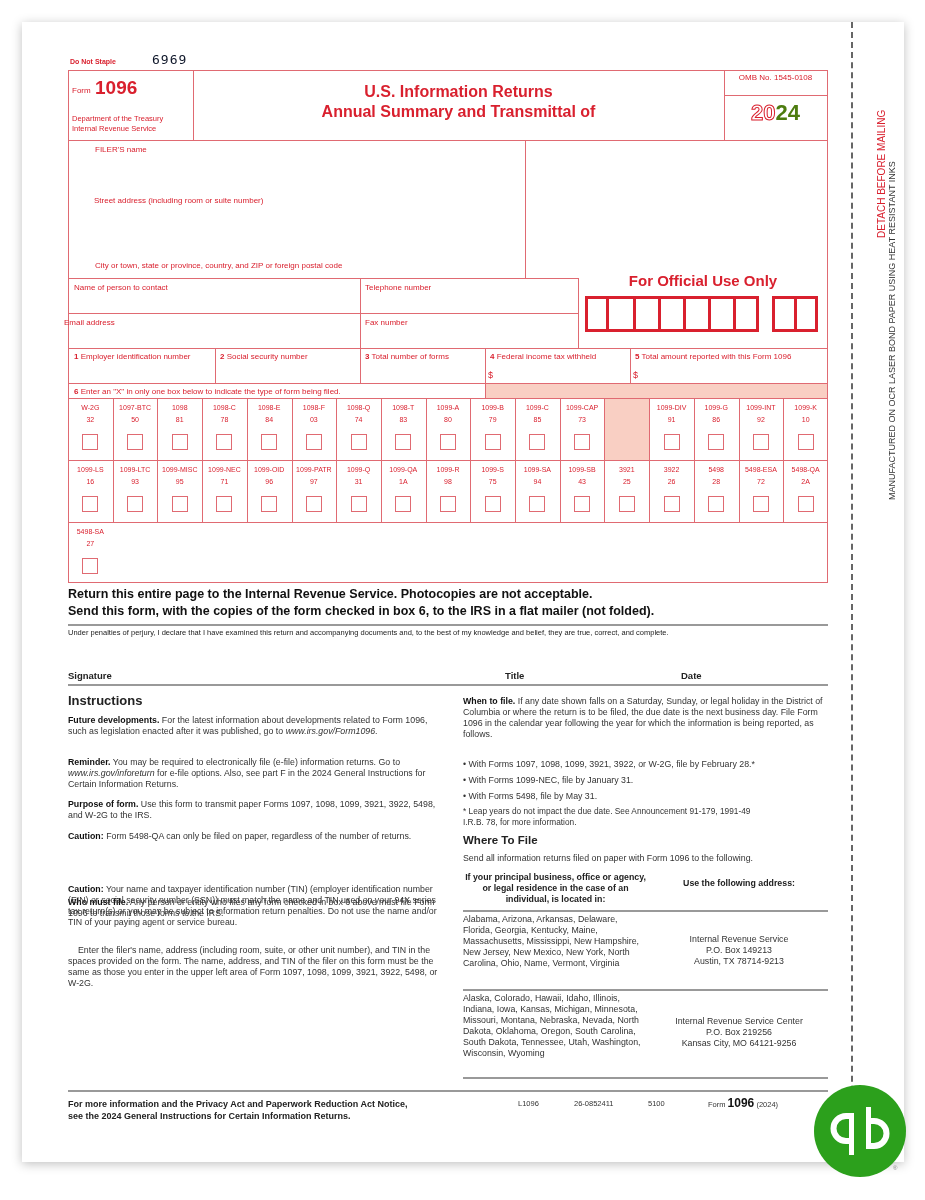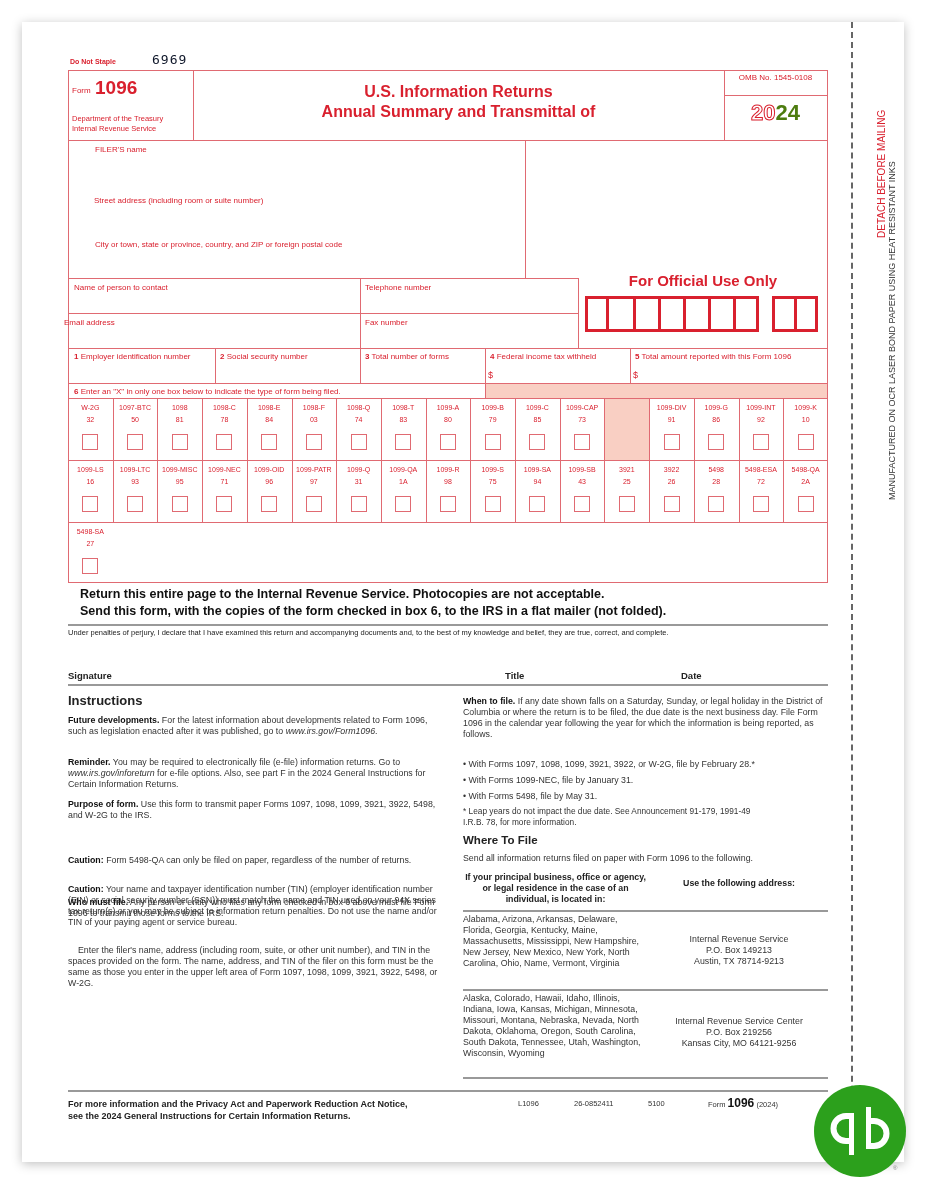--- a/index.html
+++ b/index.html
@@ -22,21 +22,21 @@
   .title { left: 193px; top: 82px; width: 531px; text-align: center; font-size: 16px; font-weight: bold; color: #d9202e; line-height: 20px; }
   .omb { left: 724px; top: 73px; width: 103px; text-align: center; font-size: 8px; color: #d9202e; }
   .year { left: 724px; top: 100px; width: 103px; text-align: center; font-size: 22px; font-weight: bold; }
   .year .outline { color: #fff; -webkit-text-stroke: 1px #d9202e; }
   .year .solid { color: #4d7c0f; }
   .official { left: 578px; top: 272px; width: 250px; text-align: center; font-size: 15px; font-weight: bold; color: #d9202e; }
   .ofbox { position: absolute; top: 296px; height: 36px; border: 3px solid #d9202e; }
   .shade { position: absolute; background: #f9cfc3; }
   .cell { position: absolute; text-align: center; font-size: 7px; color: #d9202e; line-height: 12px; }
   .chk { position: absolute; width: 16px; height: 16px; border: 1px solid #e06a72; background: #fff; }
-  .bold-notice { left: 80px; top: 586px; font-size: 12.5px; font-weight: bold; color: #111; line-height: 17px; }
+  .bold-notice { left: 68px; top: 586px; font-size: 12.5px; font-weight: bold; color: #111; line-height: 17px; }
   .rule-thick { position: absolute; height: 2px; background: #999; }
   .perjury { left: 68px; top: 628px; font-size: 7.5px; color: #222; white-space: nowrap; }
   .sigrow { position: absolute; top: 670px; font-size: 9.5px; font-weight: bold; color: #222; }
   .h-instr { left: 68px; top: 693px; font-size: 13px; font-weight: bold; color: #222; }
   .para { position: absolute; font-size: 8.8px; color: #333; line-height: 11px; }
   .para b { color: #111; }
   .para i { font-style: italic; }
   .h-where { left: 463px; top: 834px; font-size: 11.5px; font-weight: bold; color: #222; }
   .tbl-head { position: absolute; font-size: 8.8px; font-weight: bold; color: #222; text-align: center; line-height: 11px; }
   .addr { position: absolute; font-size: 8.8px; color: #333; text-align: center; line-height: 11px; }
@@ -74,21 +74,21 @@
   <div>Annual Summary and Transmittal of</div>
 </div>
 <div class="abs omb">OMB No. 1545-0108</div>
 <div class="abs year">
   <span class="outline">20</span><span class="solid">24</span>
 </div>
 
 <div class="line-v" style="left:525px;top:140px;height:138px;"></div>
 <div class="lbl" style="left:95px;top:145px;">FILER'S name</div>
 <div class="lbl" style="left:94px;top:196px;">Street address (including room or suite number)</div>
-<div class="lbl" style="left:95px;top:240px;">City or town, state or province, country, and ZIP or foreign postal code</div>
+<div class="lbl" style="left:95px;top:261px;">City or town, state or province, country, and ZIP or foreign postal code</div>
 <div class="line-h" style="left:68px;top:278px;width:510px;"></div>
 
 <div class="line-v" style="left:360px;top:278px;height:70px;"></div>
 <div class="line-v" style="left:578px;top:278px;height:70px;"></div>
 <div class="line-h" style="left:68px;top:313px;width:510px;"></div>
 <div class="line-h" style="left:68px;top:348px;width:760px;"></div>
 <div class="lbl" style="left:74px;top:283px;">Name of person to contact</div>
 <div class="lbl" style="left:365px;top:283px;">Telephone number</div>
 <div class="lbl" style="left:64px;top:318px;">Email address</div>
 <div class="lbl" style="left:365px;top:318px;">Fax number</div>
@@ -346,21 +346,21 @@
 <div class="abs h-instr">Instructions</div>
 <div class="para" style="left:68px;top:715px;width:370px;">
   <b>Future developments.</b> <span>For the latest information about developments related to Form 1096, such as legislation enacted after it was published, go to</span> <i>www.irs.gov/Form1096</i>.
 </div>
 <div class="para" style="left:68px;top:757px;width:370px;">
   <b>Reminder.</b> <span>You may be required to electronically file (e-file) information returns. Go to</span> <i>www.irs.gov/inforeturn</i> <span>for e-file options.  Also, see part F in the 2024 General Instructions for Certain Information Returns.</span>
 </div>
 <div class="para" style="left:68px;top:799px;width:370px;">
   <b>Purpose of form.</b> <span>Use this form to transmit paper Forms 1097, 1098, 1099, 3921, 3922, 5498, and W-2G to the IRS.</span>
 </div>
-<div class="para" style="left:68px;top:831px;width:370px;margin-top:24px;">
+<div class="para" style="left:68px;top:831px;width:370px;">
   <b>Caution:</b> <span>Form 5498-QA can only be filed on paper, regardless of the number of returns.</span>
 </div>
 <div class="para" style="left:68px;top:857px;width:370px;margin-top:40px;">
   <b>Who must file.</b> <span>Any person or entity who files any form checked in box 6 above must file Form 1096 to transmit those forms to the IRS.</span>
 </div>
 <div class="para" style="left:68px;top:884px;width:370px;">
   <b>Caution:</b> <span>Your name and taxpayer identification number (TIN) (employer identification number (EIN) or social security number (SSN)) must match the name and TIN used on your 94X series tax return(s) or you may be subject to information return penalties. Do not use the name and/or TIN of your paying agent or service bureau.</span>
 </div>
 <div class="para" style="left:68px;top:945px;width:370px;text-indent:10px;">Enter the filer's name, address (including room, suite, or other unit number), and TIN in the spaces provided on the form. The name, address, and TIN of the filer on this form must be the same as those you enter in the upper left area of Form 1097, 1098, 1099, 3921, 3922, 5498, or W-2G.</div>
 

